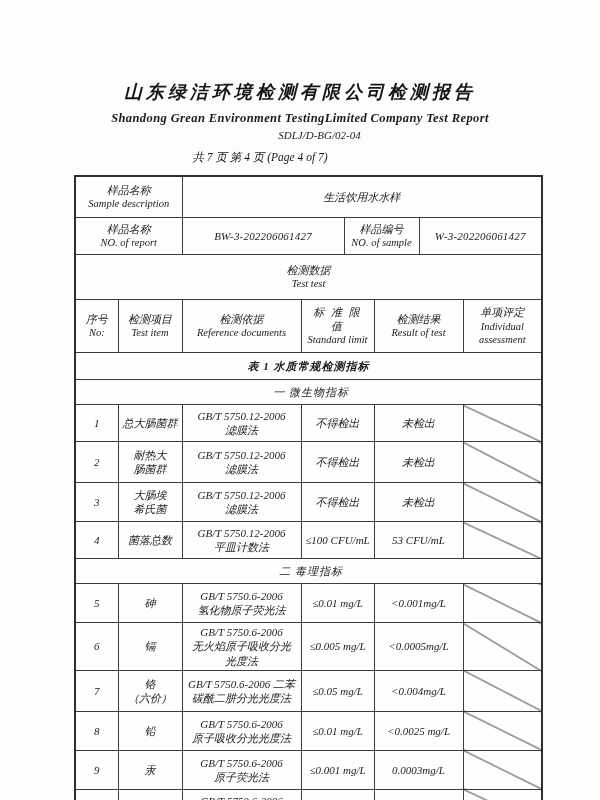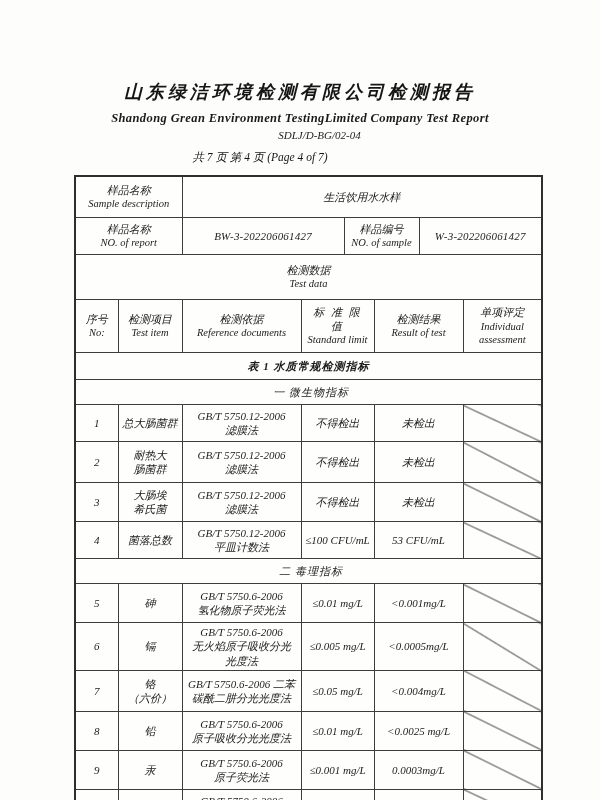--- a/index.html
+++ b/index.html
@@ -96,21 +96,21 @@
         <td class="mono-num">BW-3-202206061427</td>
         <td>
           <div>样品编号</div>
           <div class="en">NO. of sample</div>
         </td>
         <td class="mono-num">W-3-202206061427</td>
       </tr>
       <tr>
         <td class="h40" colspan="4">
           <div>检测数据</div>
-          <div class="en">Test data</div>
+          <div class="en">Test test</div>
         </td>
       </tr>
     </tbody>
       </table>
 
     <table class="tbl main-tbl">
       <colgroup>
           <col style="width:42px">
           <col style="width:64px">
           <col style="width:119px">

